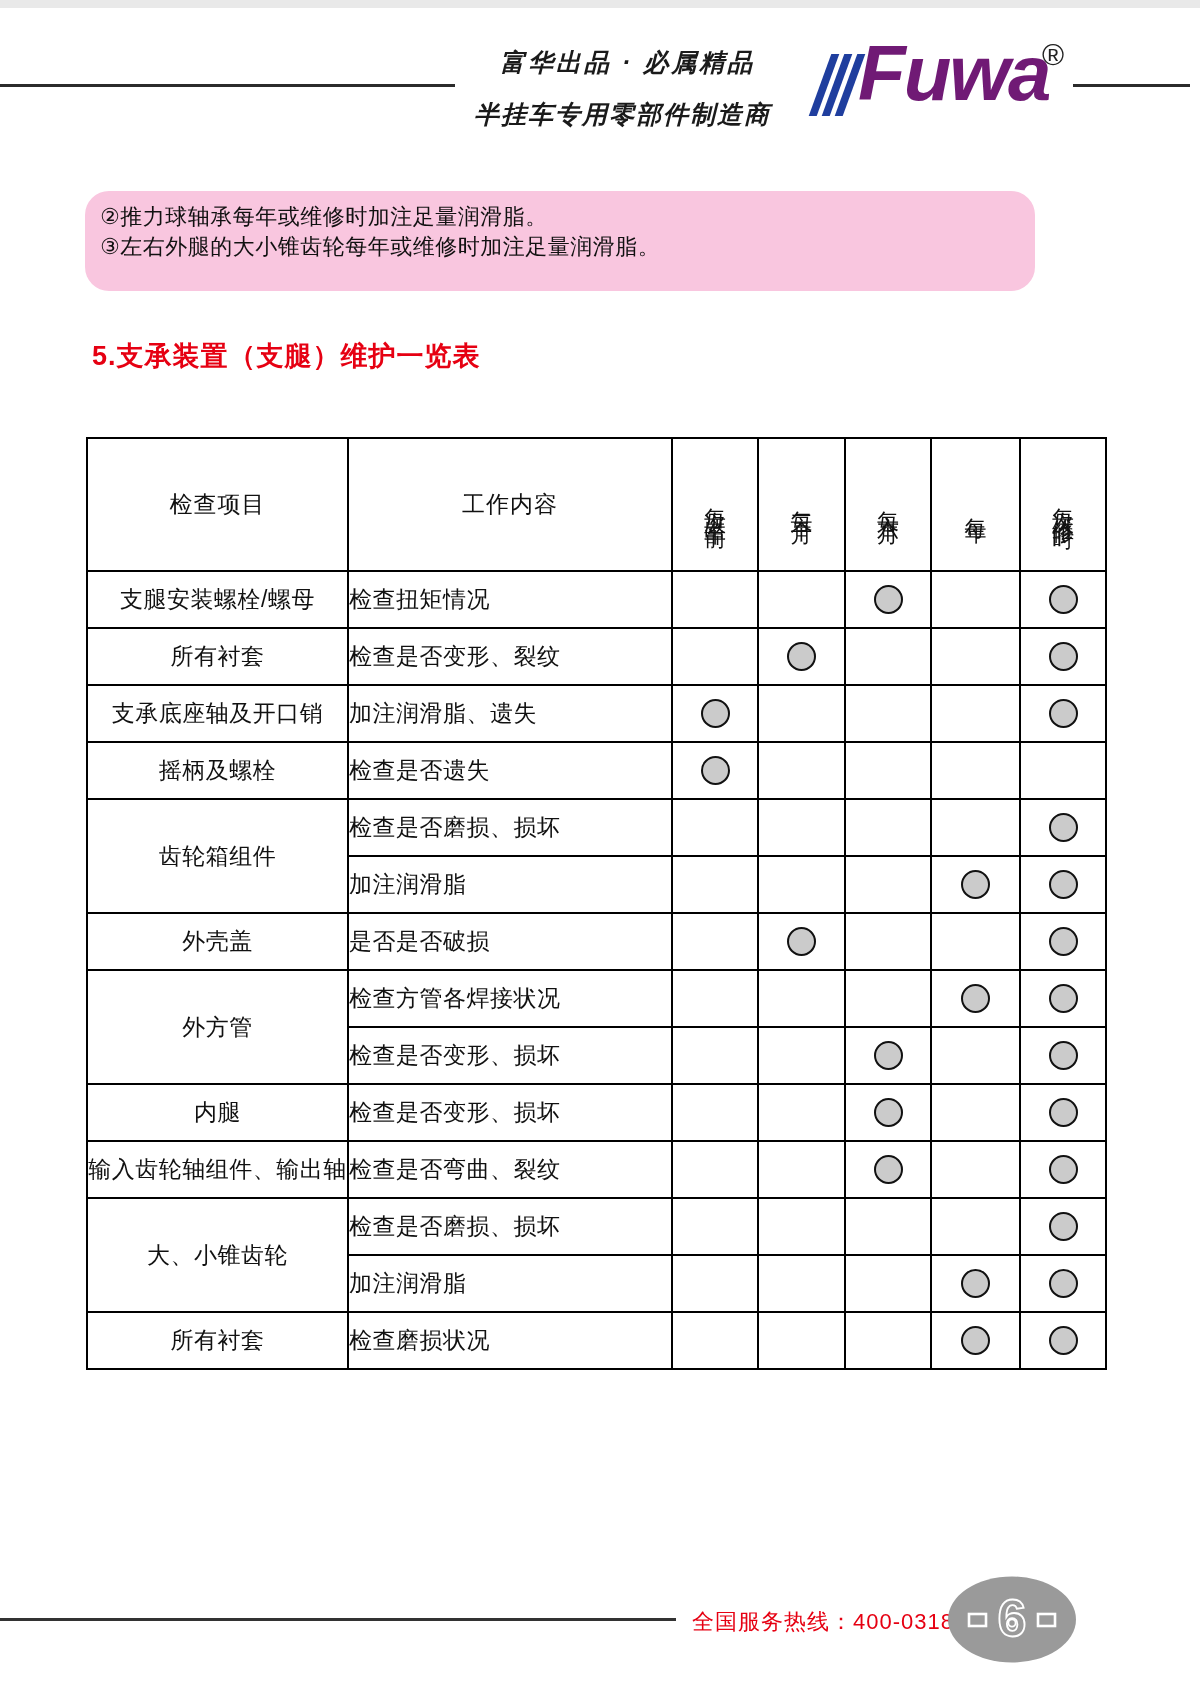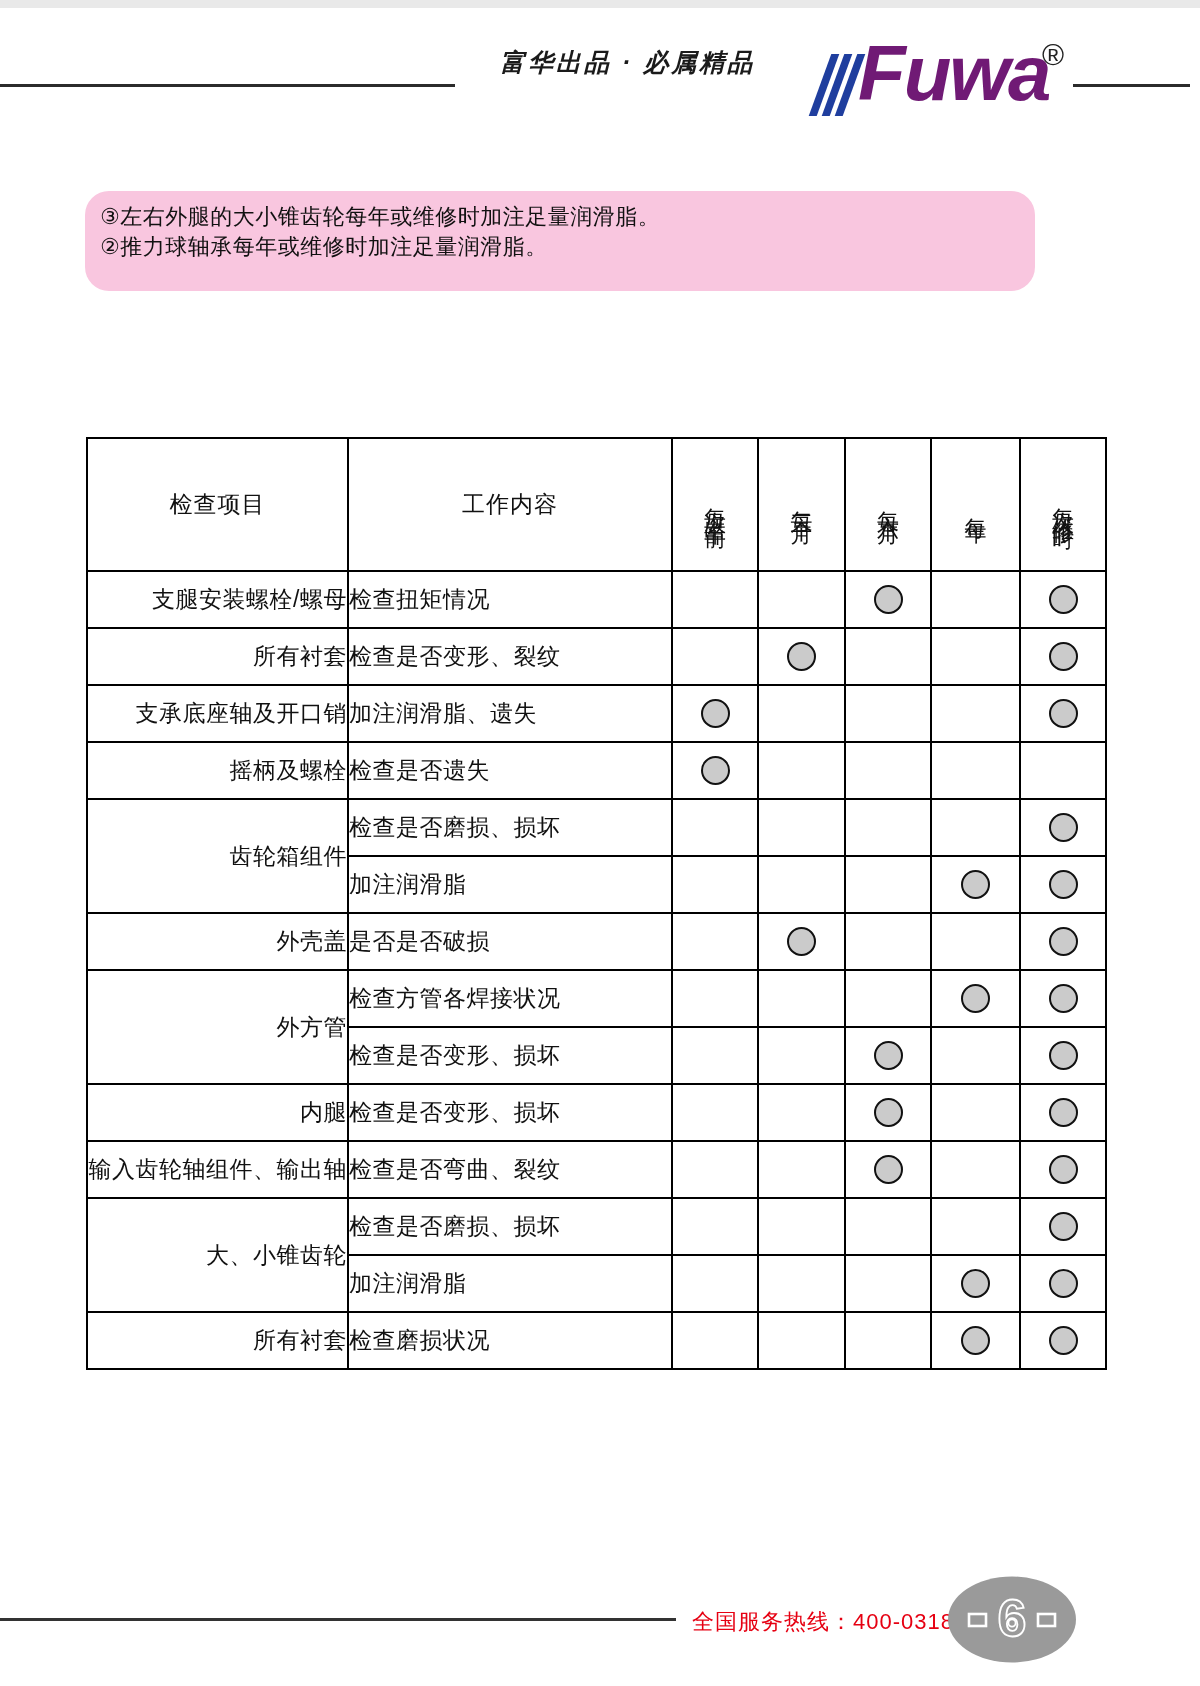--- a/index.html
+++ b/index.html
@@ -89,21 +89,21 @@
   th.h-vert span {
     writing-mode: vertical-rl;
     text-orientation: upright;
     display: inline-block;
     font-size: 22px;
     letter-spacing: 5px;
     line-height: 1;
   }
   tbody tr { height: 57px; }
   td.c-item {
-    font-size: 23px; text-align: right; 
+    font-size: 23px; text-align: center; 
     vertical-align: middle; letter-spacing: 0.5px;
   }
   td.c-work {
     font-size: 23px; text-align: left; 
     vertical-align: middle; letter-spacing: 0.5px;
   }
   td.c-mark { text-align: center; vertical-align: middle; }
   .circle {
     width: 29px; height: 29px; border-radius: 50%;
     background: #cbcbcb; border: 2px solid #111;
@@ -122,34 +122,36 @@
   .page-badge { position: absolute; top: 1568px; left: 947px; width: 130px; height: 87px; }
 </style>
 </head>
 <body>
 
 <div class="page">
 
   <div class="slogan-top" style="color: rgb(26, 26, 26);">富华出品 · 必属精品</div>
   <div class="rule-left"></div>
   <div class="rule-right"></div>
+  <div class="slogan-bottom">半挂车专用零部件制造商</div>
 
   <div class="logo">
     <div class="stripe s1" style="background: rgb(31, 62, 158);"></div>
     <div class="stripe s2" style="background: rgb(31, 62, 158);"></div>
     <div class="stripe s3" style="background: rgb(31, 62, 158);"></div>
     <div class="word" style="color: #701a75;">Fuwa</div>
     <div class="reg">®</div>
   </div>
 
   <div class="notice" style="background: rgb(249, 198, 223);">
+    <div class="nline">②推力球轴承每年或维修时加注足量润滑脂。</div>
     <div class="nline">③左右外腿的大小锥齿轮每年或维修时加注足量润滑脂。</div>
-    <div class="nline">②推力球轴承每年或维修时加注足量润滑脂。</div>
   </div>
 
+  <div class="section-title" style="color: rgb(230, 0, 18);">5.支承装置（支腿）维护一览表</div>
 
   <div class="tbl-wrap">
     <table class="maint">
       <colgroup>
         <col style="width:261px">
           <col style="width:324px">
         <col style="width:86px">
           <col style="width:87px">
         <col style="width:86px">
           <col style="width:89px">

